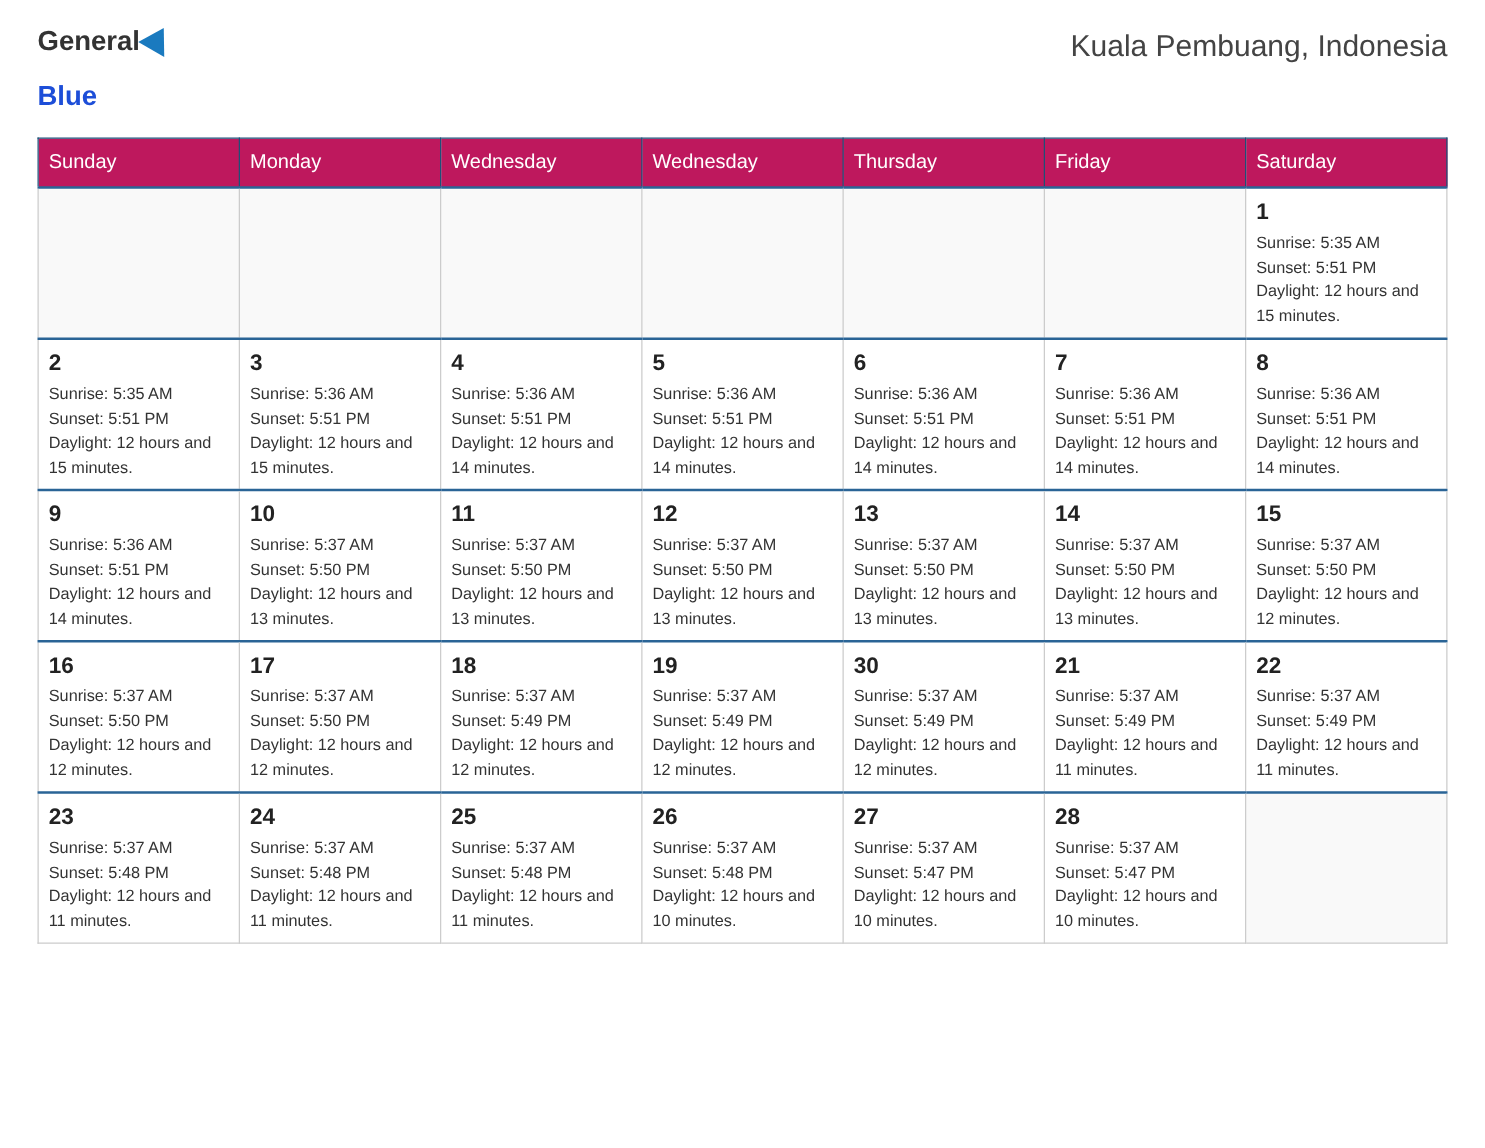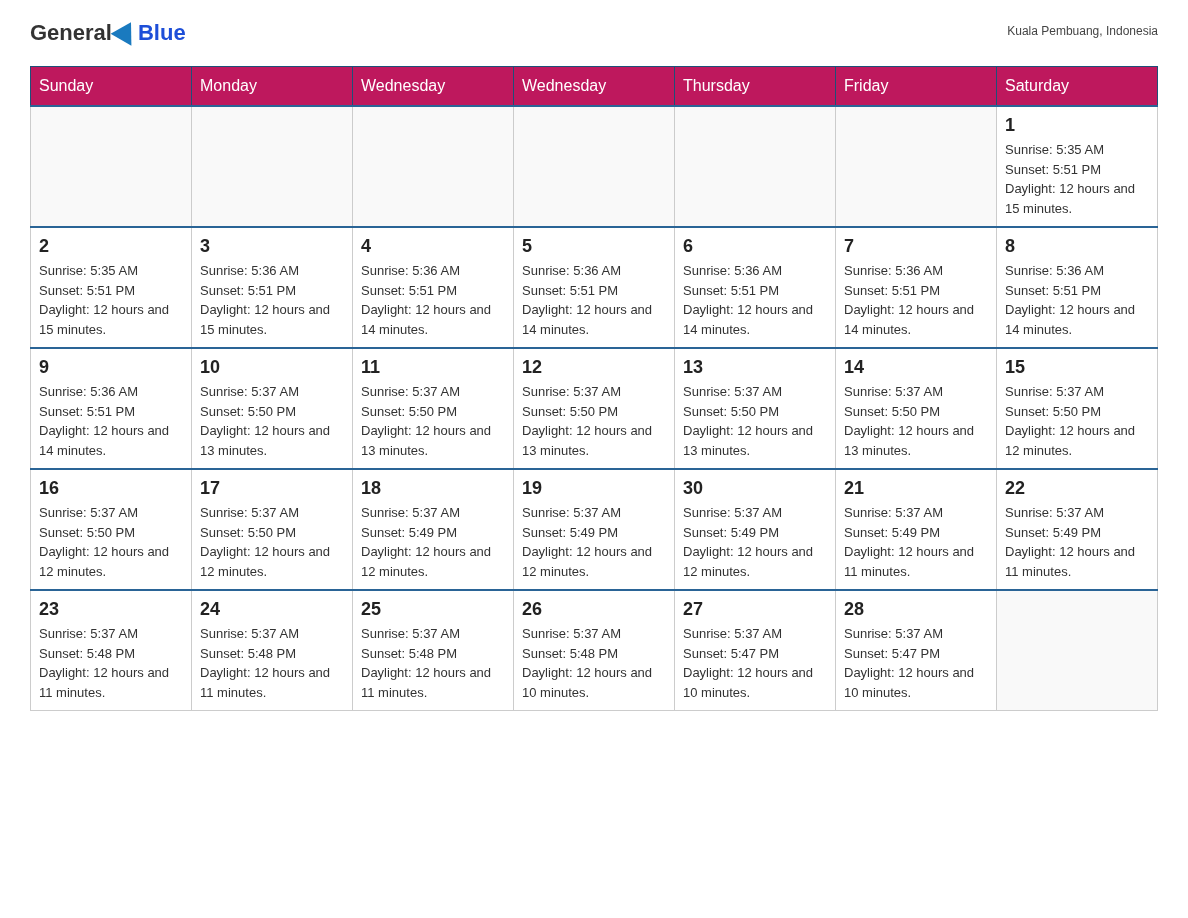--- a/index.html
+++ b/index.html
@@ -36,35 +36,37 @@
       height: 0;
       border-left: 12px solid transparent;
       border-right: 12px solid transparent;
       border-bottom: 20px solid #1a7abf;
       transform: rotate(30deg);
       margin-left: 2px;
       margin-top: -4px;
     }
     .logo-wrapper {
       display: flex;
+      flex-direction: column;
+      gap: 18px;
     }
     .logo-top {
       display: flex;
       align-items: center;
     }
     .title-area {
       text-align: right;
     }
     .month-title {
       font-size: 48px;
       font-weight: bold;
       color: #222;
     }
     .location {
-      font-size: 12px;
+      font-size: 24px;
       color: #444;
       margin-top: 4px;
     }
     .calendar-table {
       width: 100%;
       border-collapse: collapse;
       border: 1px solid #ccc;
     }
     .calendar-table th {
       background-color: #be185d;

